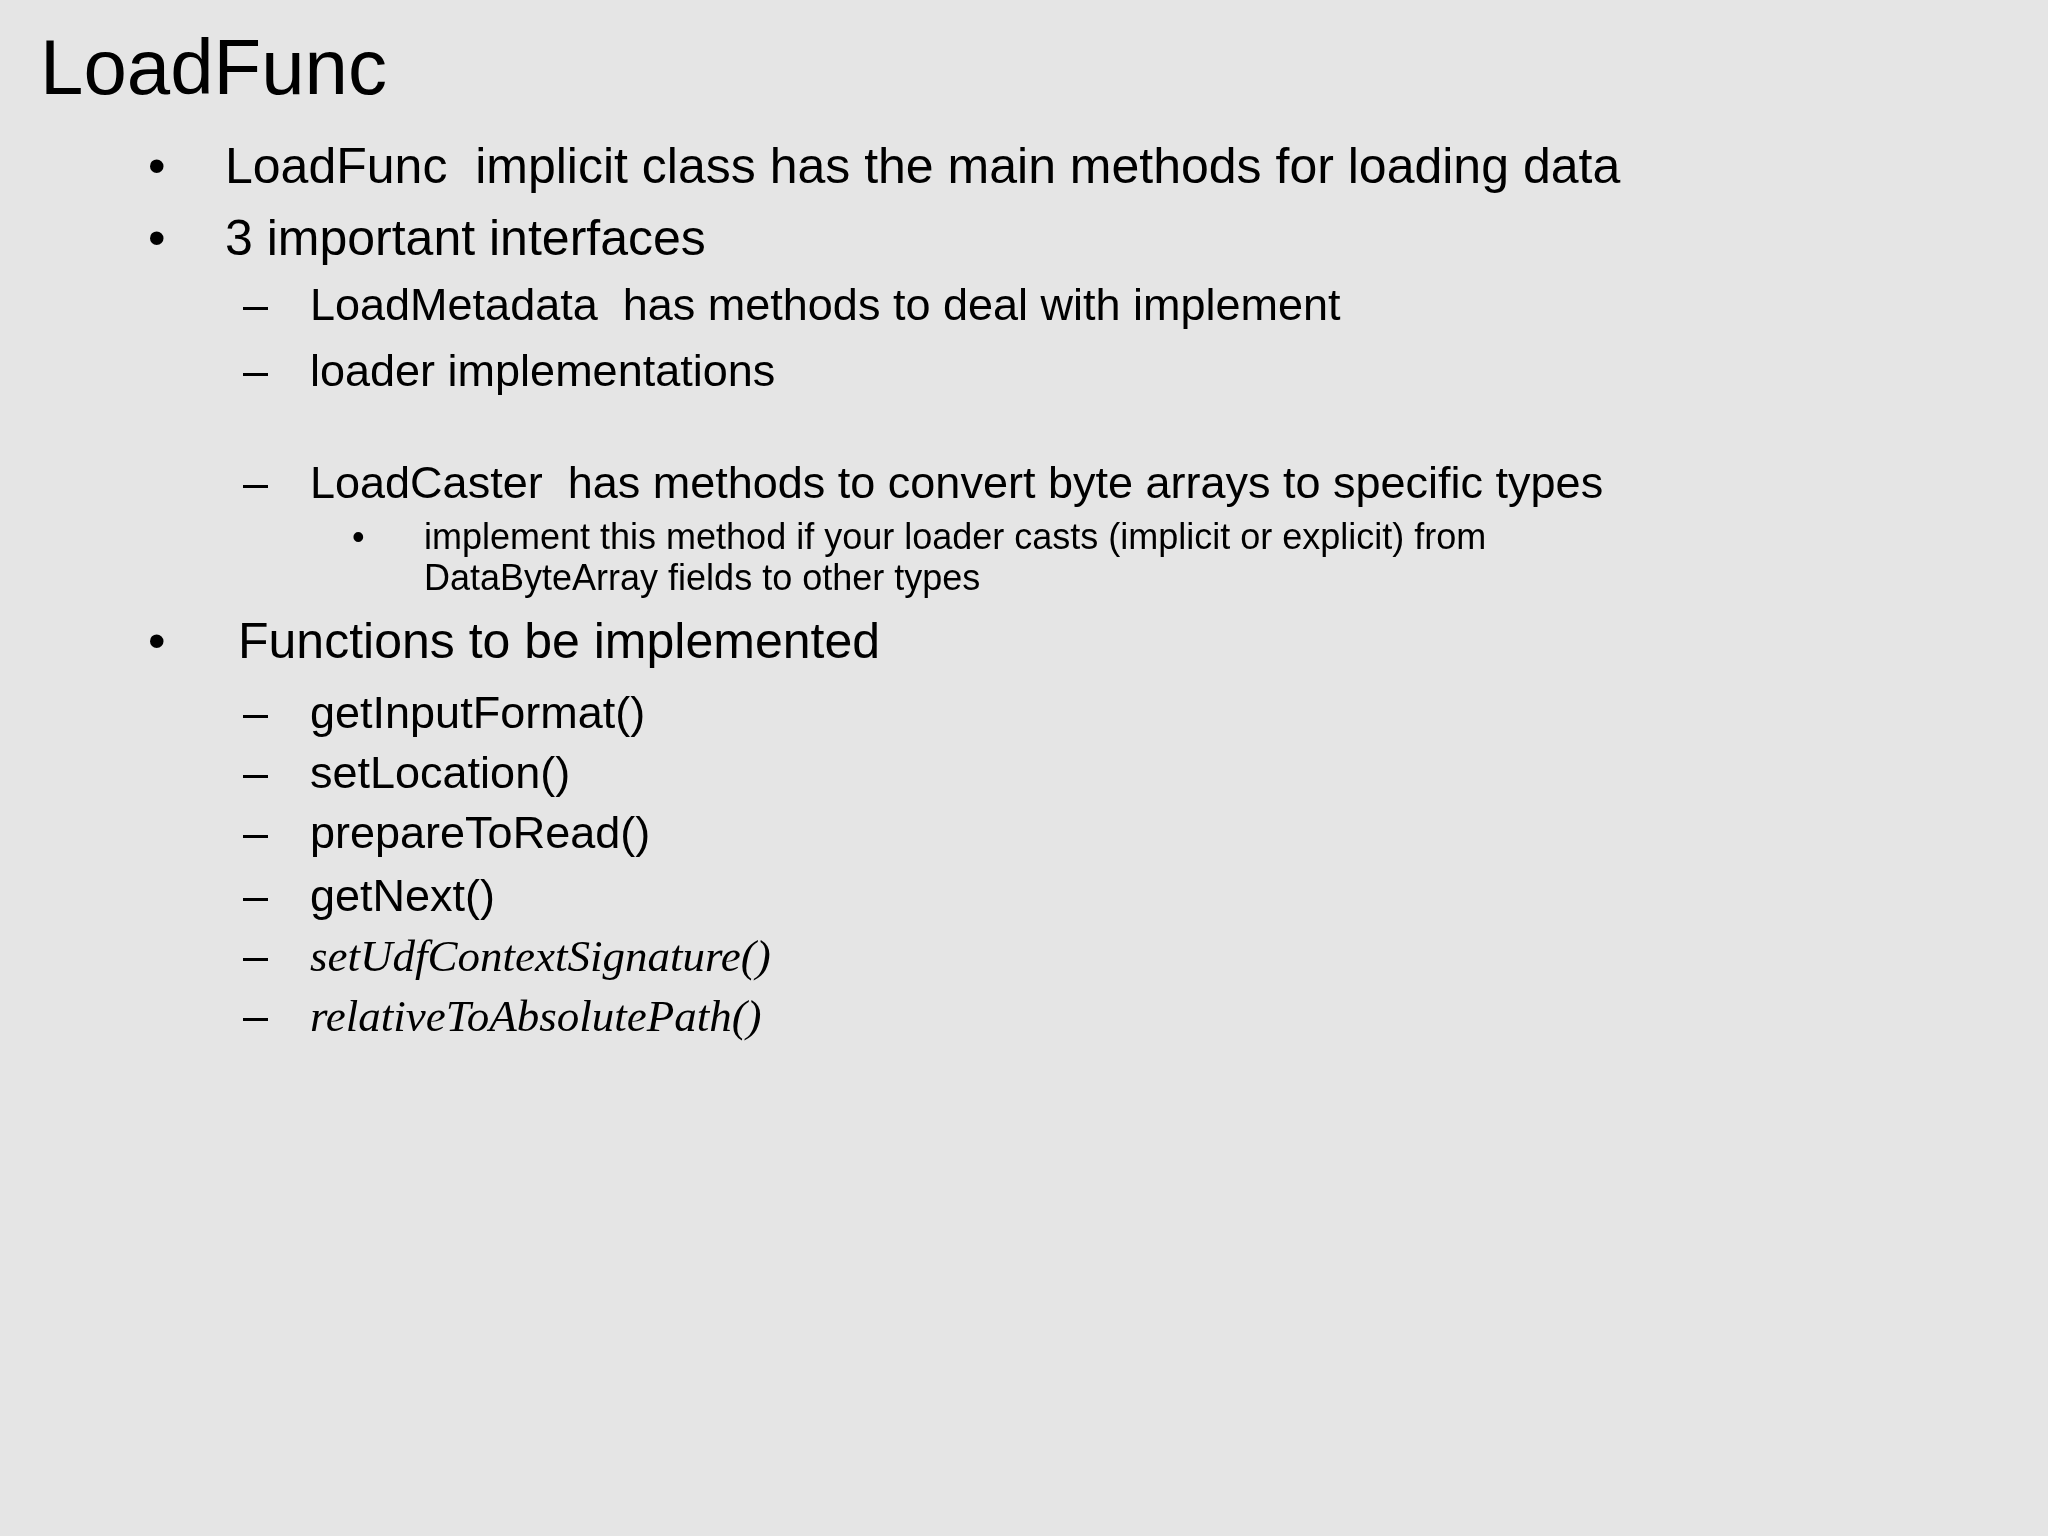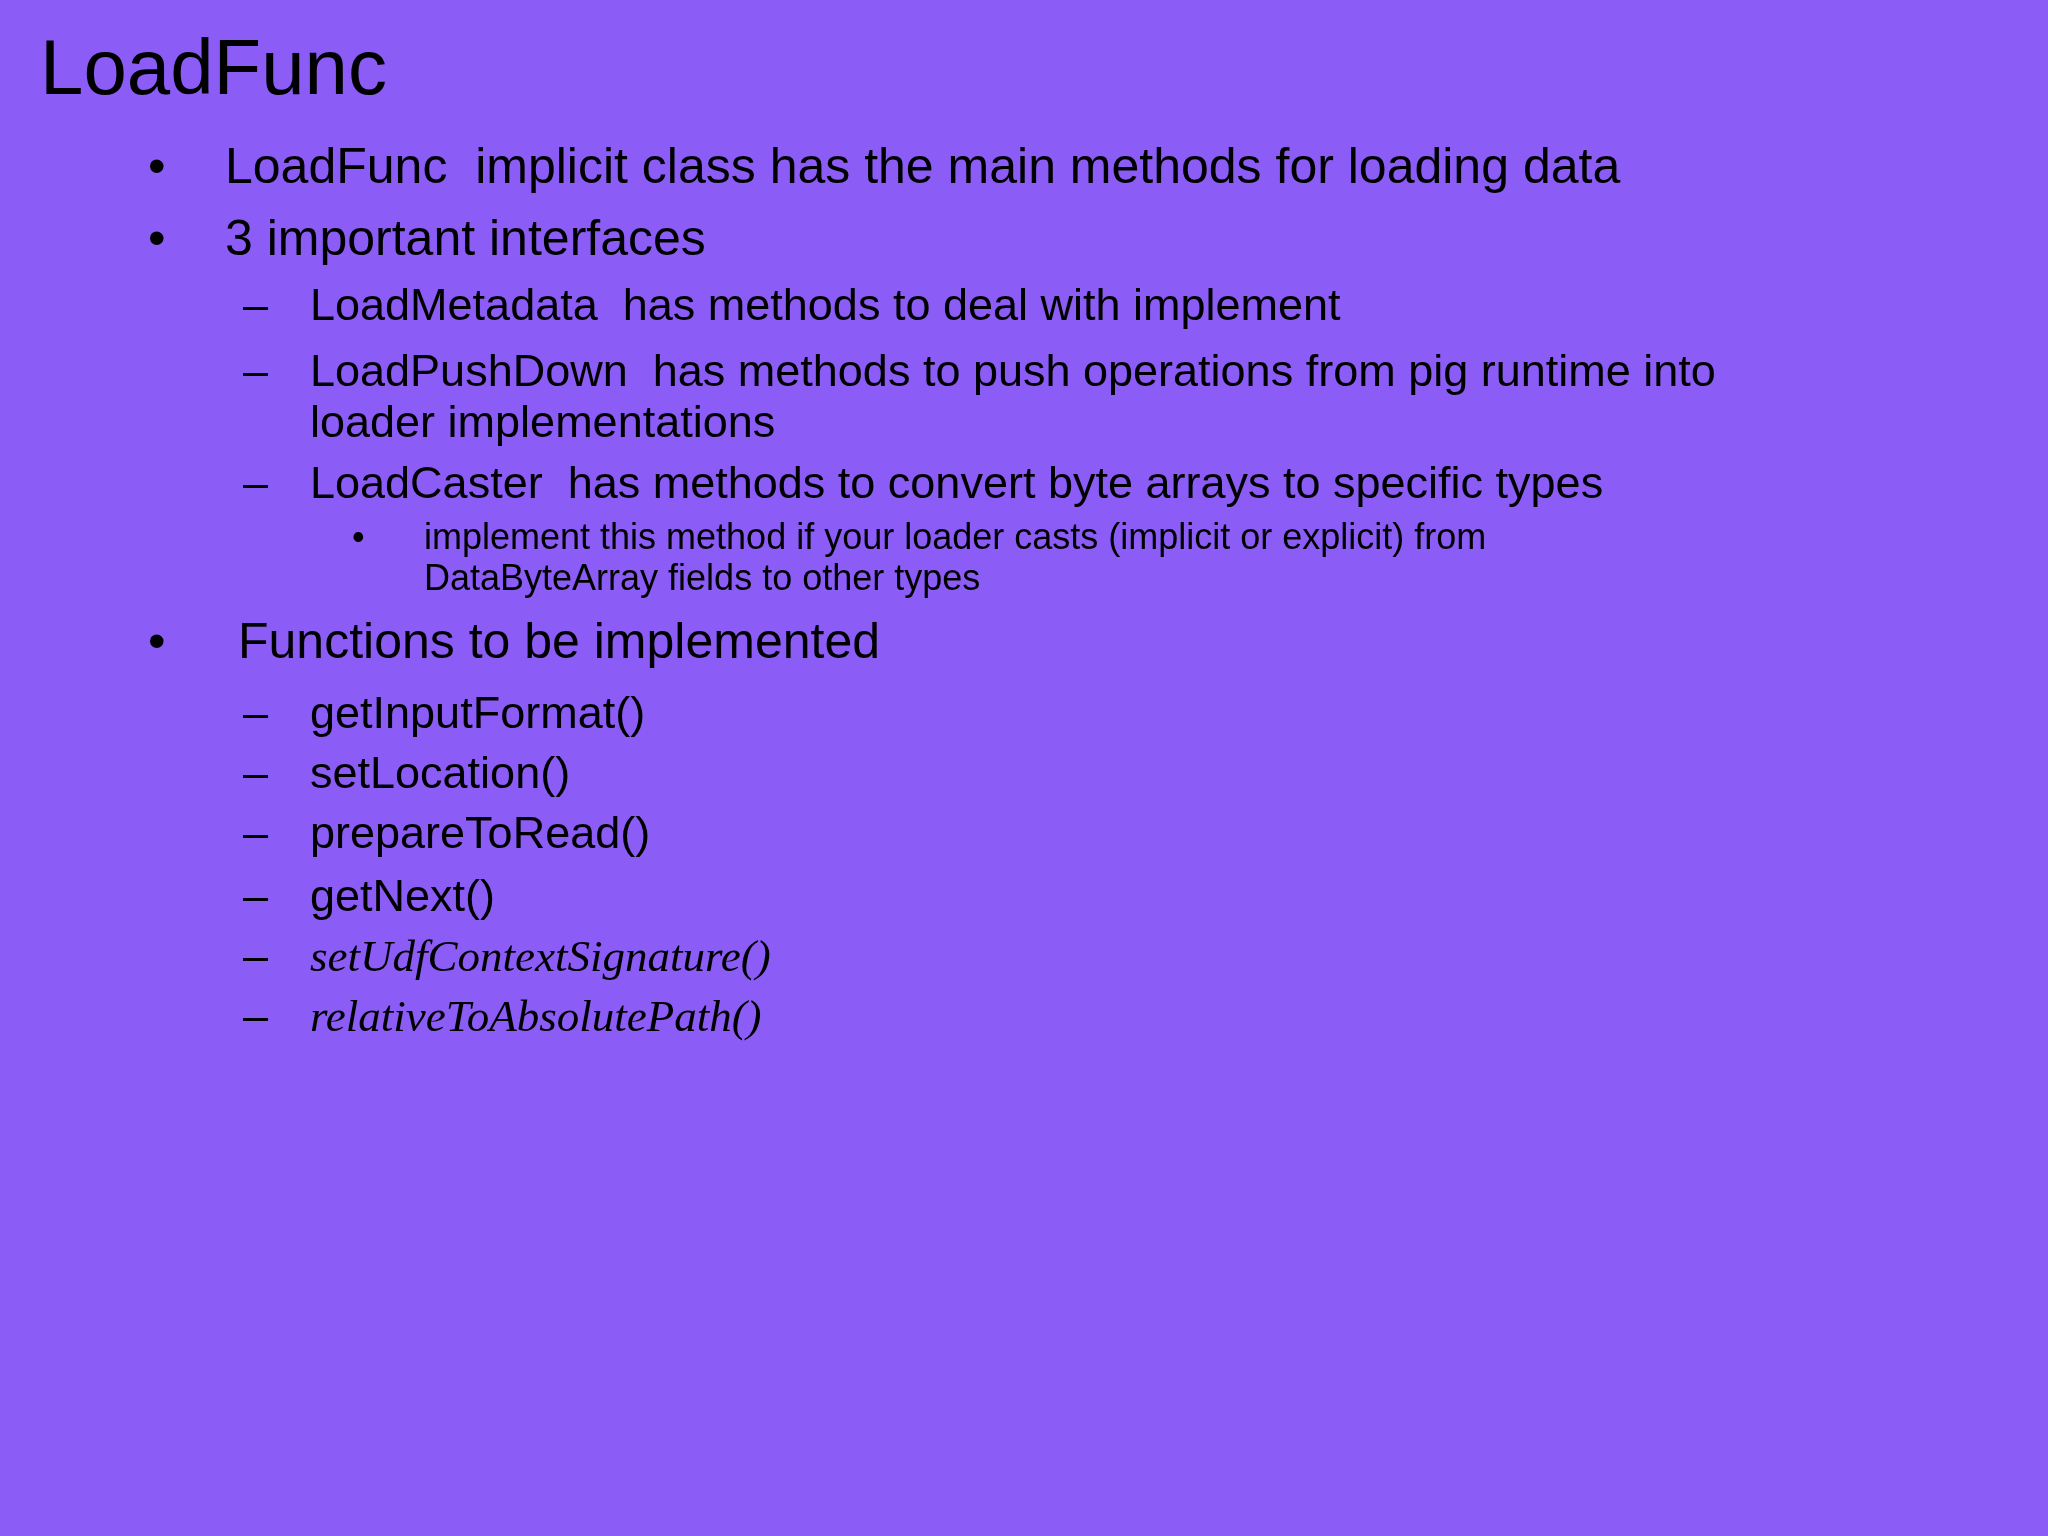--- a/index.html
+++ b/index.html
@@ -1,21 +1,21 @@
 <!DOCTYPE html>
 <html><head>
 <meta charset="utf-8">
 <style>
   html, body { margin: 0; padding: 0; background: #888; }
   .slide {
     position: relative;
     width: 2048px;
     height: 1536px;
     margin: 0 auto;
-    background: #8b5cf6;
+    background: #e5e5e5;
     color: #000000;
     font-family: "Liberation Sans", "DejaVu Sans", sans-serif;
     overflow: hidden;
   }
   .title {
     position: absolute;
     top: 25px;
     left: 40px;
     margin: 0;
     font-size: 78px;
@@ -84,21 +84,21 @@
     <span class="t">3 important interfaces</span>
   </div>
 
   <div class="row l2 pos-s1">
     <span class="m">–</span>
     <span class="t">LoadMetadata  has methods to deal with implement</span>
   </div>
 
   <div class="row l2 pos-s2">
     <span class="m">–</span>
-    <span class="t"><span class="ln">LoadPushDown  has methods to push operations from pig runtime into</span><span class="ln">loader implementations</span></span>
+    <span class="t"><span class="ln">loader implementations</span></span>
   </div>
 
   <div class="row l2 pos-s3">
     <span class="m">–</span>
     <span class="t">LoadCaster  has methods to convert byte arrays to specific types</span>
   </div>
 
   <div class="row l3 pos-note">
     <span class="m">•</span>
     <span class="t"><span class="ln">implement this method if your loader casts (implicit or explicit) from</span><span class="ln">DataByteArray fields to other types</span></span>

